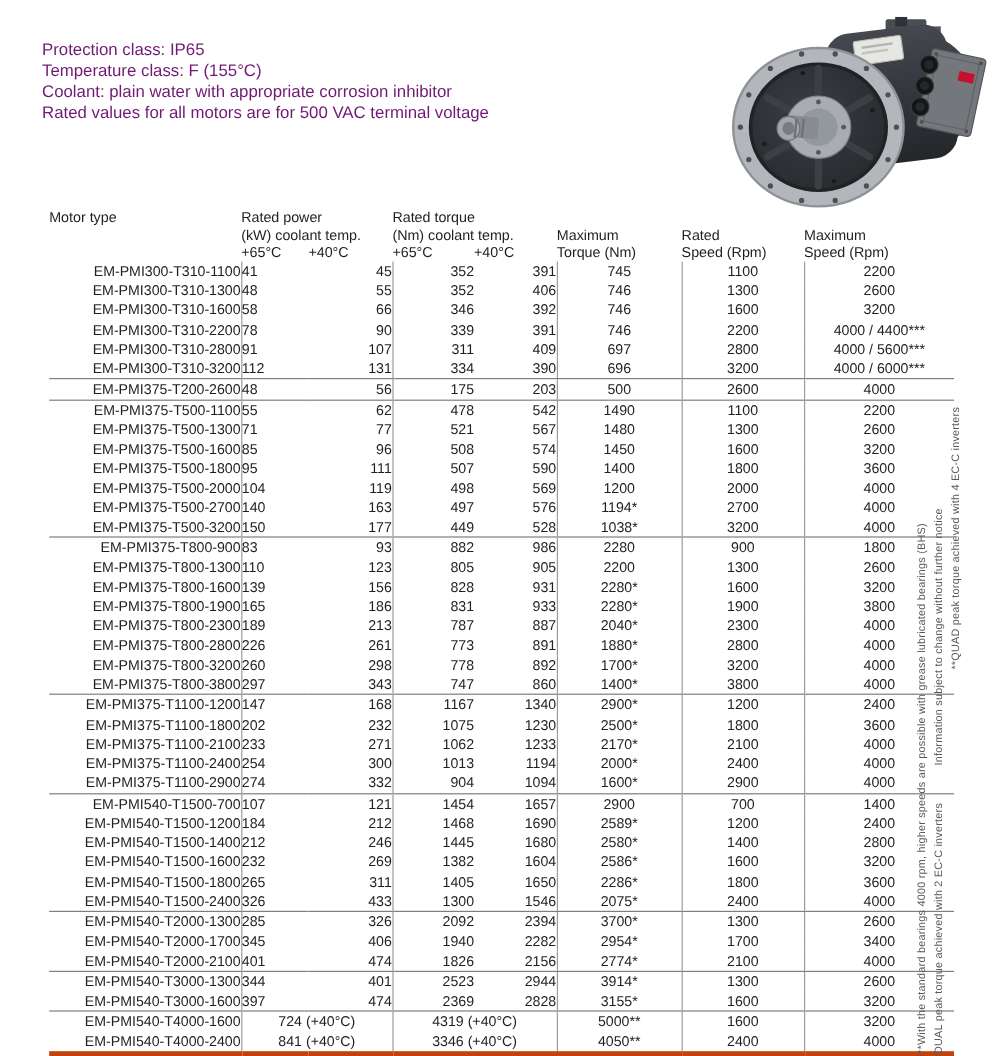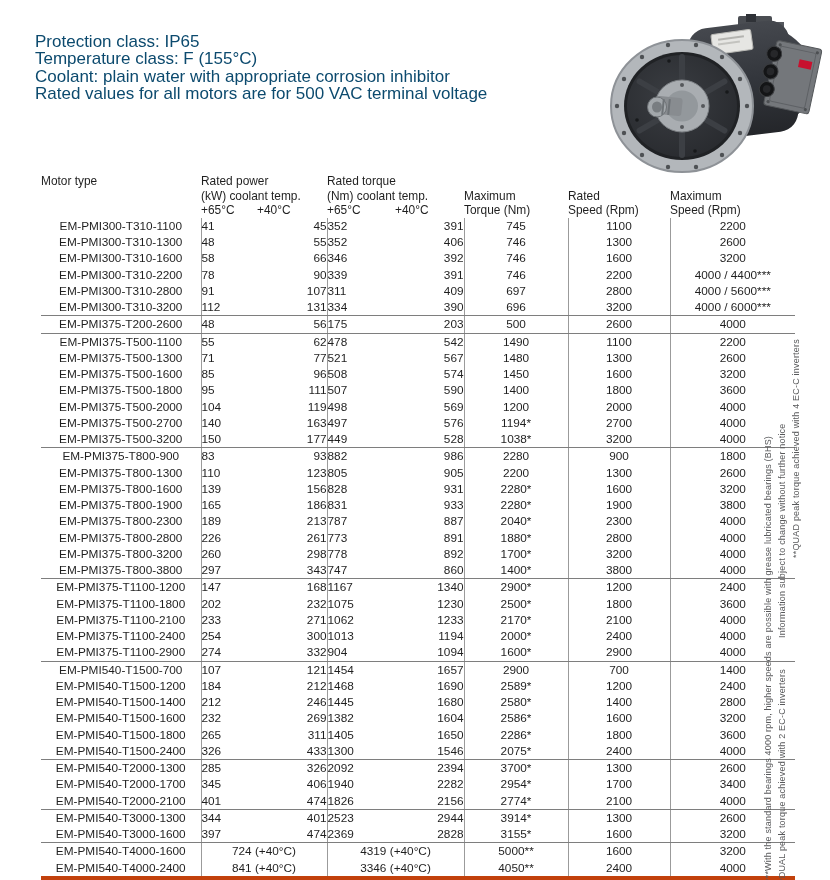--- a/index.html
+++ b/index.html
@@ -4,44 +4,44 @@
 <style>
   html,body{margin:0;padding:0;}
   body{
     width:830px;height:880px;background:#ffffff;
     font-family:"Liberation Sans","DejaVu Sans",sans-serif;
     color:#1f1f1f;overflow:hidden;position:relative;
   }
   .page{position:absolute;left:0;top:0;width:830px;height:880px;background:#fff;}
 
   
-  .info-block{position:absolute;left:35px;top:33px;font-size:17px;line-height:17.4px;color:#0c4a6e;}
+  .info-block{position:absolute;left:35px;top:33px;font-size:14px;line-height:17.4px;color:#701a75;}
   .info-line{white-space:nowrap;}
 
   
   .motor-photo{position:absolute;left:600px;top:14px;width:225px;height:160px;}
 
   
   table.spec{
     position:absolute;left:41px;top:174px;width:754px;
     border-collapse:collapse;table-layout:fixed;
     font-size:11.8px;color:#1f1f1f;
   }
   table.spec th{font-weight:normal;padding:0;text-align:left;vertical-align:bottom;line-height:14.6px;white-space:nowrap;font-size:11.9px;}
   table.spec td{padding:0;height:16.25px;line-height:16.25px;white-space:nowrap;}
   th.h-top{vertical-align:top;}
   .pl2{padding-left:2px;} .pl5{padding-left:5px;} .pl6{padding-left:6px;}
   .hr10{text-align:right;padding-right:10px;}
   .hr24{text-align:right;padding-right:24px;}
   .hr13{text-align:right;padding-right:13px;}
   .hr25{text-align:right;padding-right:25px;}
-  .c-model{text-align:center;padding-left:2px;}
+  .c-model{text-align:right;padding-left:2px;}
   .c-p65{text-align:left;padding-right:10px;}
   .c-p40{text-align:right;padding-right:24px;}
-  .c-t65{padding-right:13px;}
+  .c-t65{text-align:right;padding-right:13px;}
   .c-t40{text-align:right;padding-right:25px;}
   .c-maxt,.c-rspd,.c-mspd,.c-merged{text-align:center;}
   .bl{border-left:1px solid #9b9b9b;}
   tr.group-end td{border-bottom:1px solid #7e7e7e;}
   tbody tr.last-row td{border-bottom:6px solid #c2410c;}
 
   
   .vfoot{
     position:absolute;writing-mode:vertical-rl;transform:rotate(180deg);
     font-size:9px;letter-spacing:0.2px;color:#58595b;white-space:nowrap;width:12px;

